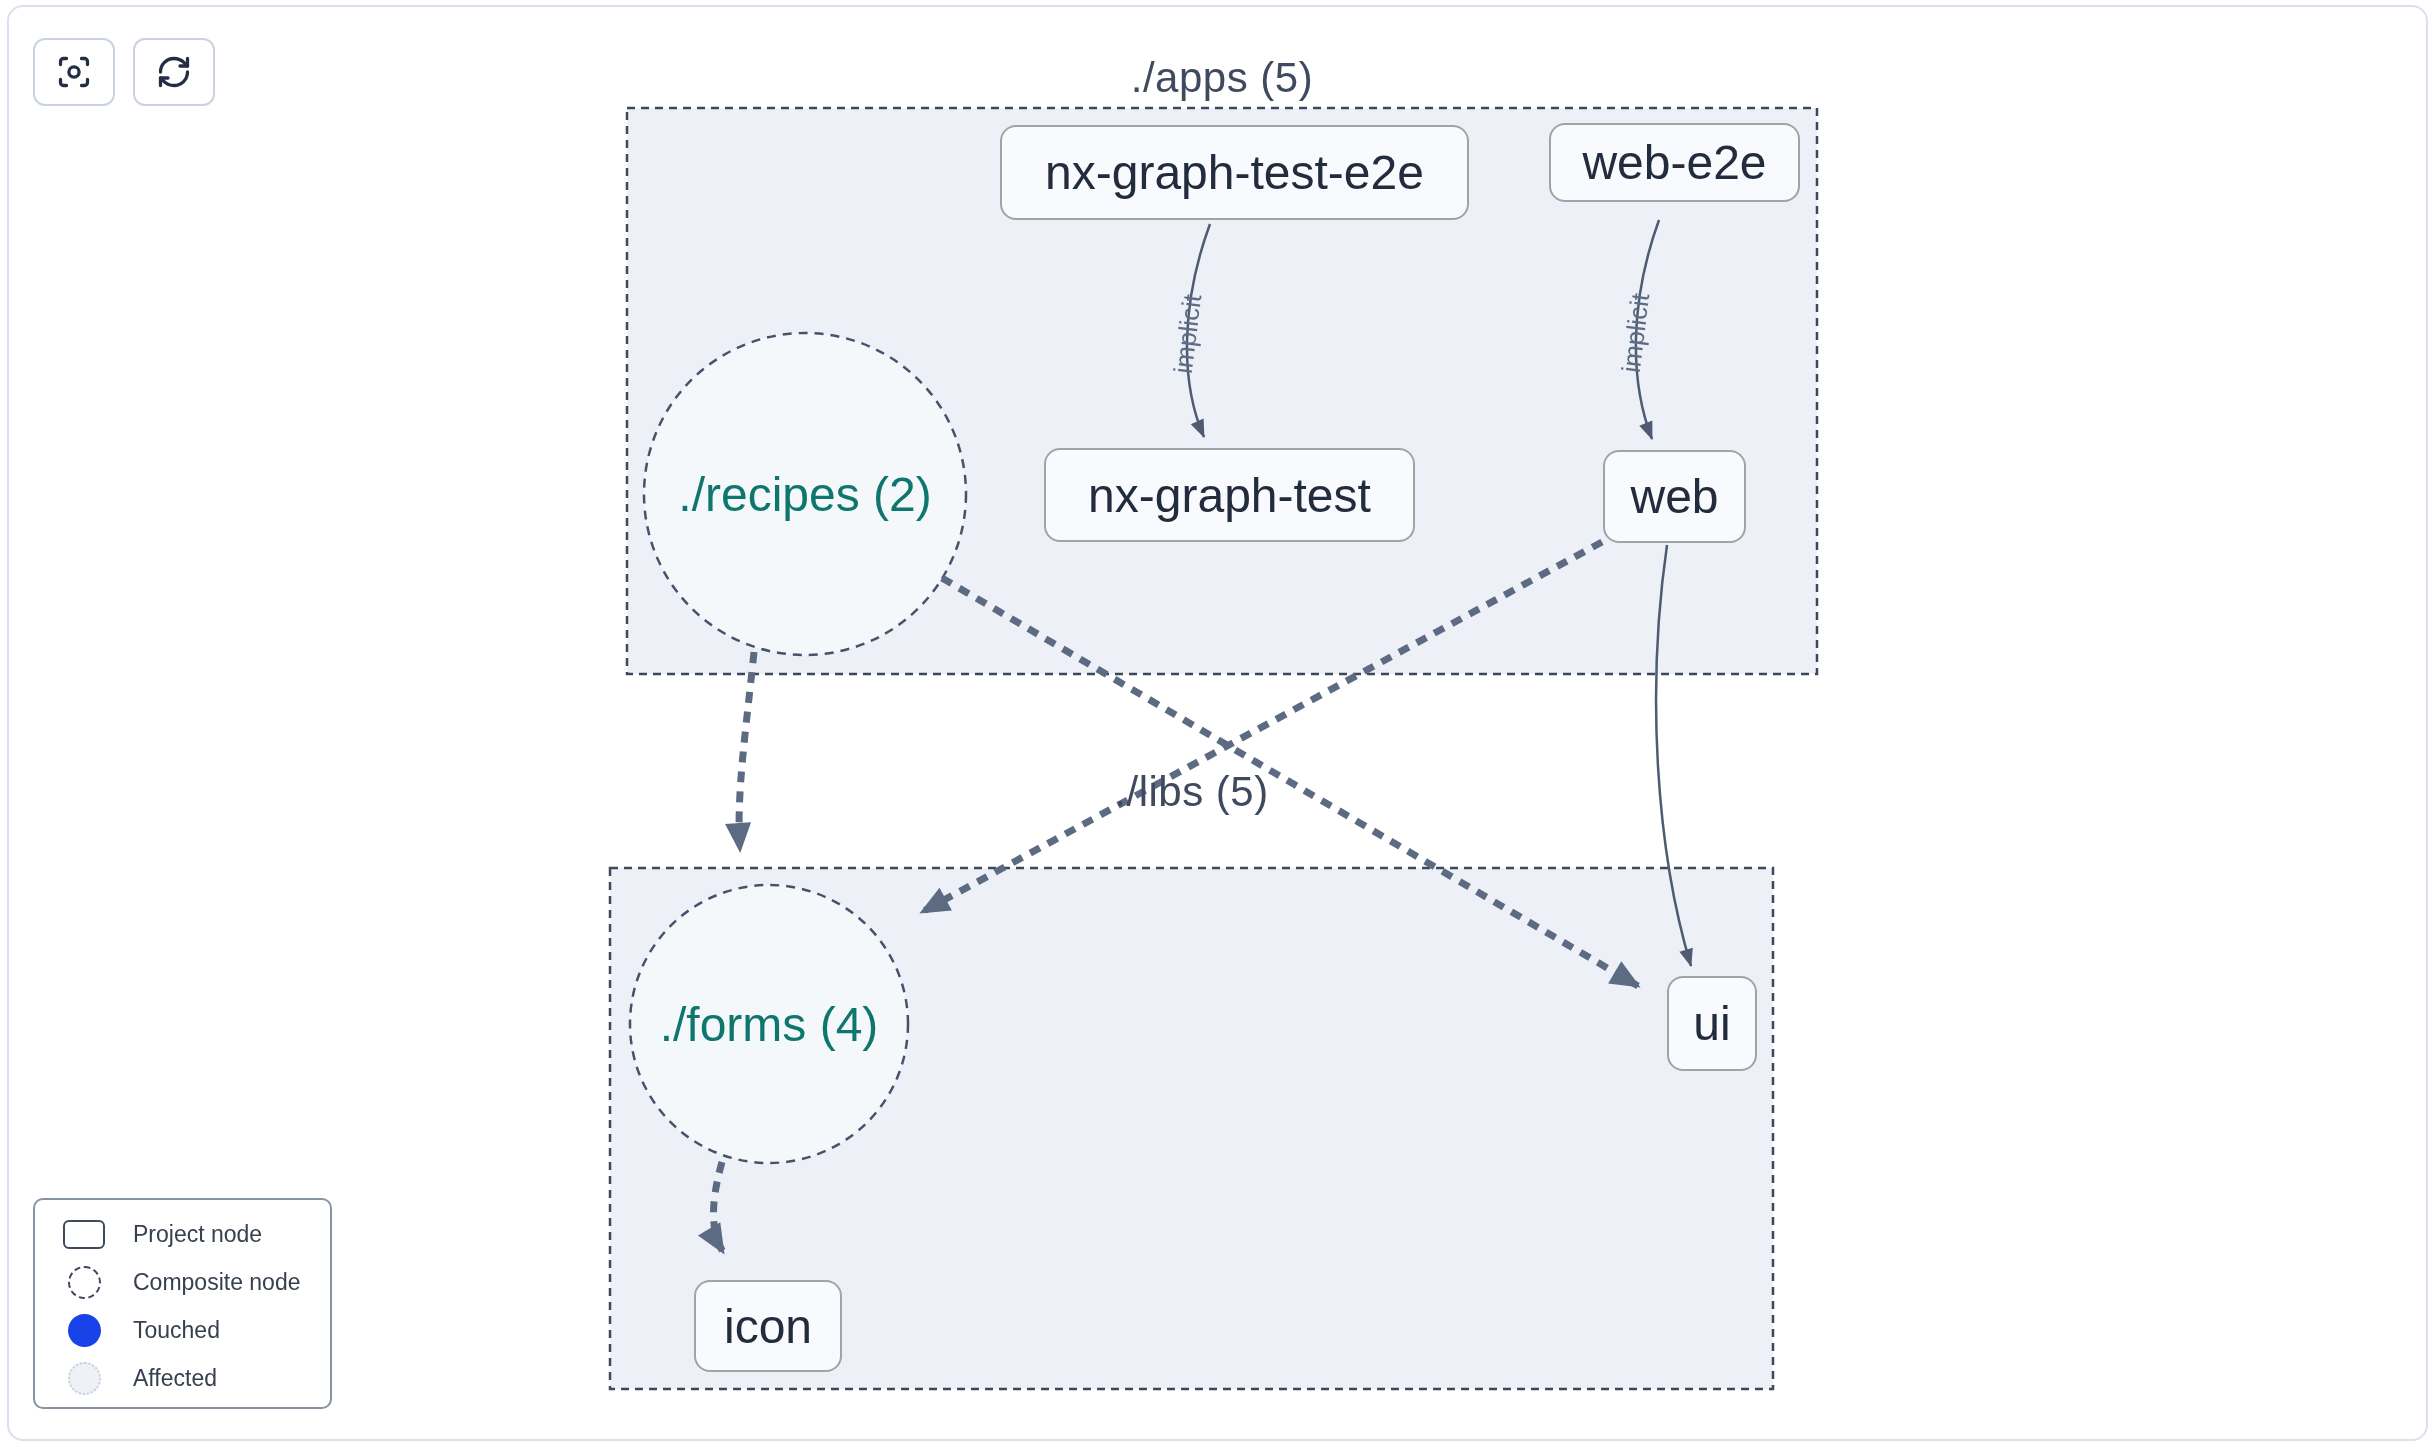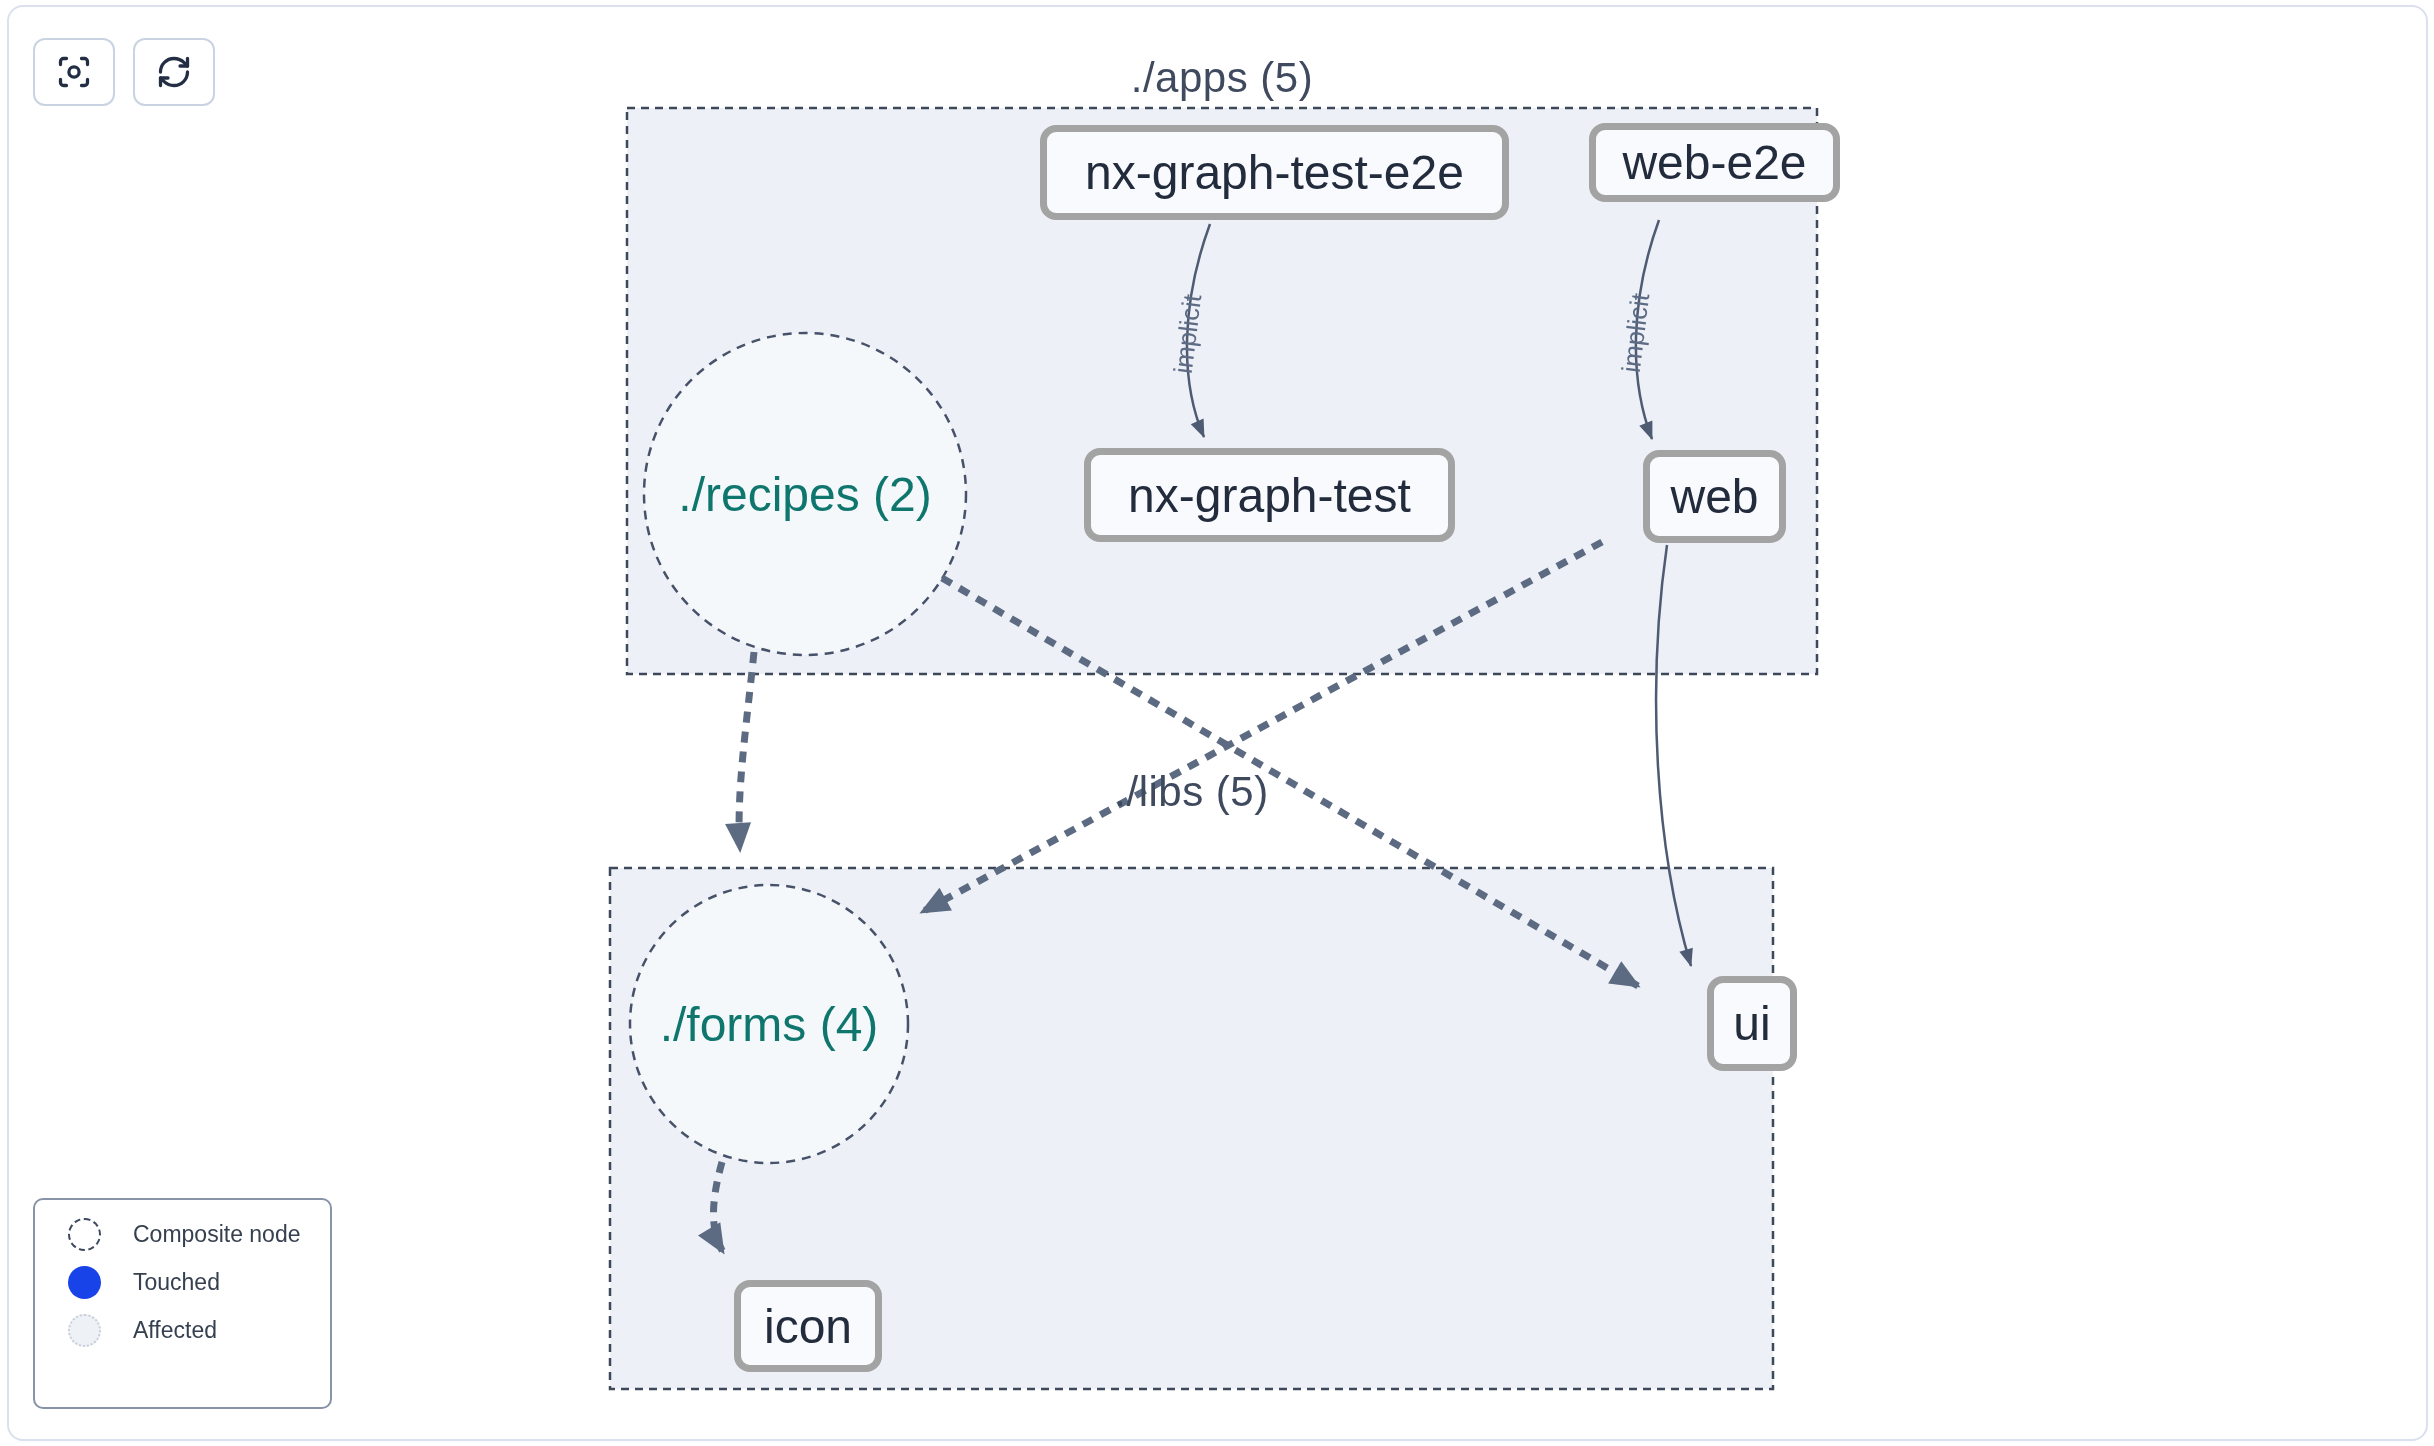--- a/index.html
+++ b/index.html
@@ -8,21 +8,21 @@
   svg.layer{position:absolute;left:0;top:0;width:2434px;height:1446px;pointer-events:none;}
 
   
   .toolbar-btn{position:absolute;width:82px;height:68px;background:#fff;border:2px solid #c9d3e2;border-radius:12px;display:flex;align-items:center;justify-content:center;cursor:pointer;box-sizing:border-box;}
   .toolbar-btn svg{stroke:#232e44;}
 
   
   .group-title{position:absolute;text-align:center;font-size:42px;color:#3f4a5e;letter-spacing:0.5px;}
 
   
-  .pnode{position:absolute;background:#f9fafd;border:7px solid #a3a3a3;border-radius:16px;display:flex;align-items:center;justify-content:center;font-size:48px;color:#232c3d;box-sizing:border-box;margin-left:40px;}
+  .pnode{position:absolute;background:#f9fafd;border:2px solid #a3a3a3;border-radius:16px;display:flex;align-items:center;justify-content:center;font-size:48px;color:#232c3d;box-sizing:border-box;}
 
   
   .cnode-label{position:absolute;display:flex;align-items:center;justify-content:center;font-size:48px;color:#0f766e;}
 
   
   .edge-label{position:absolute;font-size:26px;color:#5d6b85;transform:translate(-50%,-50%) rotate(-83deg);white-space:nowrap;}
 
   
   .legend{position:absolute;left:33px;top:1198px;width:299px;height:211px;background:#fff;border:2px solid #8793a7;border-radius:10px;box-sizing:border-box;padding-top:10px;}
   .legend-row{height:48px;display:flex;align-items:center;padding-left:26px;}
@@ -107,20 +107,26 @@
 
 <div class="cnode-label" style="left:644px;top:333px;width:322px;height:322px;">./recipes (2)</div>
 <div class="cnode-label" style="left:630px;top:885px;width:278px;height:278px;">./forms (4)</div>
 
 <span class="edge-label" style="left:1188px;top:334px;">implicit</span>
 <span class="edge-label" style="left:1636px;top:333px;">implicit</span>
 
 <div class="legend">
   <div class="legend-row">
     <span class="legend-swatch">
+        <span class="sw-rect"></span>
+      </span>
+    <span class="legend-label">Project node</span>
+  </div>
+  <div class="legend-row">
+    <span class="legend-swatch">
         <span class="sw-circ sw-composite"></span>
       </span>
     <span class="legend-label">Composite node</span>
   </div>
   <div class="legend-row">
     <span class="legend-swatch">
         <span class="sw-circ sw-touched"></span>
       </span>
     <span class="legend-label">Touched</span>
   </div>

